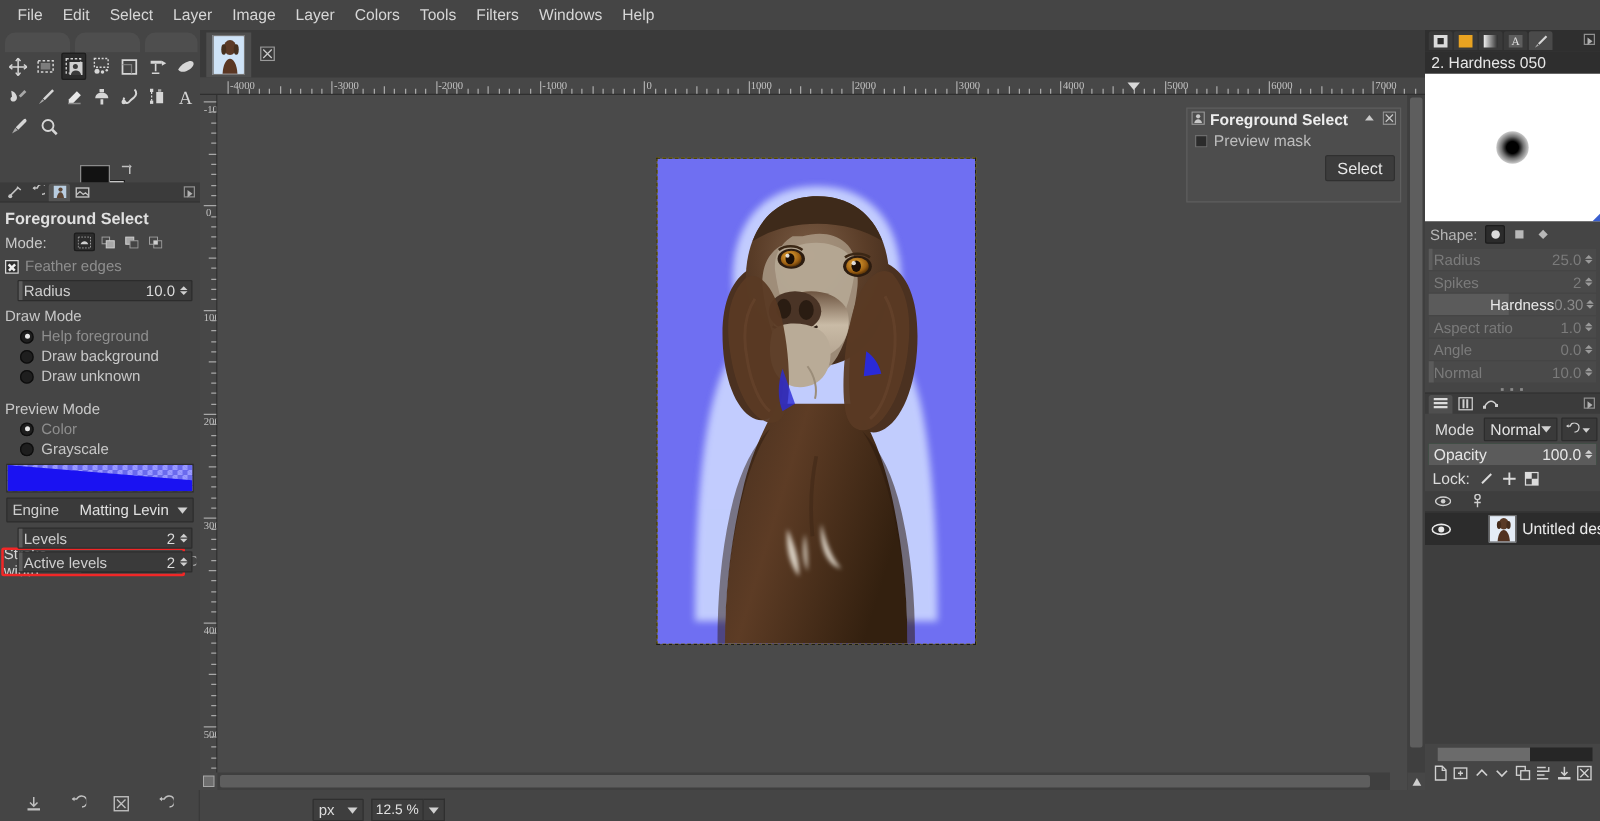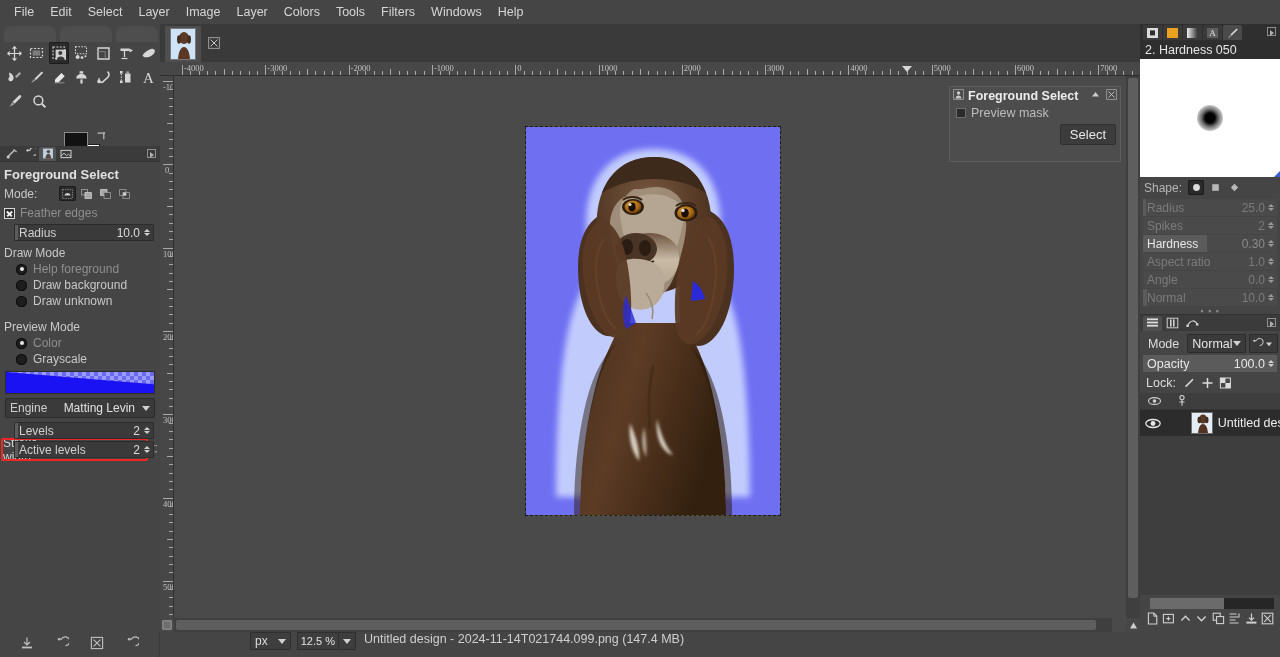--- a/index.html
+++ b/index.html
@@ -151,21 +151,21 @@
 
   .pslider{position:relative;height:17px;margin:1px 3px;display:flex;align-items:center;background:#4a4a4a;}
   .pslider .pl{font-size:12px;padding-left:4px;flex:1;z-index:2;}
   .pslider .pv{font-size:12px;padding-right:2px;z-index:2;}
   .pslider .arrows{width:8px;display:flex;flex-direction:column;align-items:center;z-index:2;margin-right:2px;}
   .pslider .arrows i{display:block;width:0;height:0;border-left:3px solid transparent;border-right:3px solid transparent;}
   .pslider .arrows i.up{border-bottom:3.5px solid #9a9a9a;margin-bottom:1px;}
   .pslider .arrows i.dn{border-top:3.5px solid #9a9a9a;}
   .pslider .fill{position:absolute;left:0;top:0;bottom:0;background:#5b5b5b;z-index:1;}
   .pslider.disabled .pl,.pslider.disabled .pv{color:#7b7b7b;}
-  .pslider.enabled .pl{color:#e8e8e8;}
+  .pslider.enabled .pl{color:#e8e8e8;margin-left:45px;}
   .pslider.enabled .pv{color:#8a8a8a;}
 
   .grip{height:7px;display:flex;align-items:center;justify-content:center;color:#8a8a8a;font-size:9px;letter-spacing:1px;}
 
   .ly-tabs{height:17px;background:#3b3b3b;display:flex;align-items:center;padding-left:3px;position:relative;border-top:1px solid #333;}
   .ly-tabs .lt{width:19px;height:15px;display:flex;align-items:center;justify-content:center;margin-right:1px;border-radius:2px 2px 0 0;}
   .ly-tabs .lt.active{background:#4f4f4f;}
   .ly-tabs .menu-arrow{position:absolute;right:4px;top:3px;width:9px;height:9px;border:1px solid #8f8f8f;}
   .ly-tabs .menu-arrow::after{content:"";position:absolute;left:2px;top:2px;width:0;height:0;border-left:4px solid #b0b0b0;border-top:3px solid transparent;border-bottom:3px solid transparent;}
 
@@ -200,21 +200,21 @@
   .layer-fill{background:#3e3e3e;}
 
   .ldock-bottom{position:absolute;left:0;bottom:0;width:140px;height:37px;background:#454545;}
   .ldock-bottom .slotbar{height:11px;margin:3px 6px 2px 10px;background:#262626;position:relative;}
   .ldock-bottom .slotbar .f{position:absolute;left:0;top:0;bottom:0;width:60%;background:#6b6b6b;}
   .ldock-bottom .icons{display:flex;align-items:center;justify-content:space-around;padding:0 4px;height:18px;}
 
   
   .statusbar{position:absolute;left:0;bottom:0;width:1280px;height:25px;background:#454545;display:flex;align-items:center;}
   .sb-left{width:160px;height:25px;display:flex;align-items:center;justify-content:space-around;padding:0 10px;border-right:1px solid #3a3a3a;}
-  .sb-main{flex:1;display:flex;align-items:flex-start;padding-left:90px;height:25px;}
+  .sb-main{flex:1;display:flex;align-items:flex-end;padding-left:90px;height:25px;}
   .unit-combo{display:flex;align-items:center;height:18px;background:#3e3e3e;border:1px solid #2f2f2f;padding:0 4px;border-radius:1px;}
   .unit-combo .uv{font-size:12px;color:#dcdcdc;margin-right:10px;}
   .zoom-box{display:flex;align-items:center;margin-left:6px;}
   .zoom-box .zv{font-size:11px;color:#e2e2e2;background:#3e3e3e;border:1px solid #2f2f2f;padding:2px 3px;height:18px;display:flex;align-items:center;}
   .zoom-box .zc{height:18px;background:#3e3e3e;border:1px solid #2f2f2f;border-left:none;display:flex;align-items:center;padding:0 4px;}
   .sb-title{font-size:12.5px;color:#cfcfcf;margin-left:8px;white-space:nowrap;}
 
   .chev{display:inline-block;width:0;height:0;border-left:4px solid transparent;border-right:4px solid transparent;border-top:5px solid #d0d0d0;}
   svg{shape-rendering:geometricPrecision;}
 </style>
@@ -1231,17 +1231,16 @@
       <span class="unit-combo">
         <span class="uv">px</span>
         <span class="chev"></span>
       </span>
       <span class="zoom-box">
         <span class="zv">12.5 %</span>
         <span class="zc">
             <span class="chev"></span>
           </span>
       </span>
-      <span class="sb-title">Untitled design - 2024-11-14T021744.099.png (147.4 MB)</span>
     </div>
   </div>
 
 </div>
 
 </body></html>

